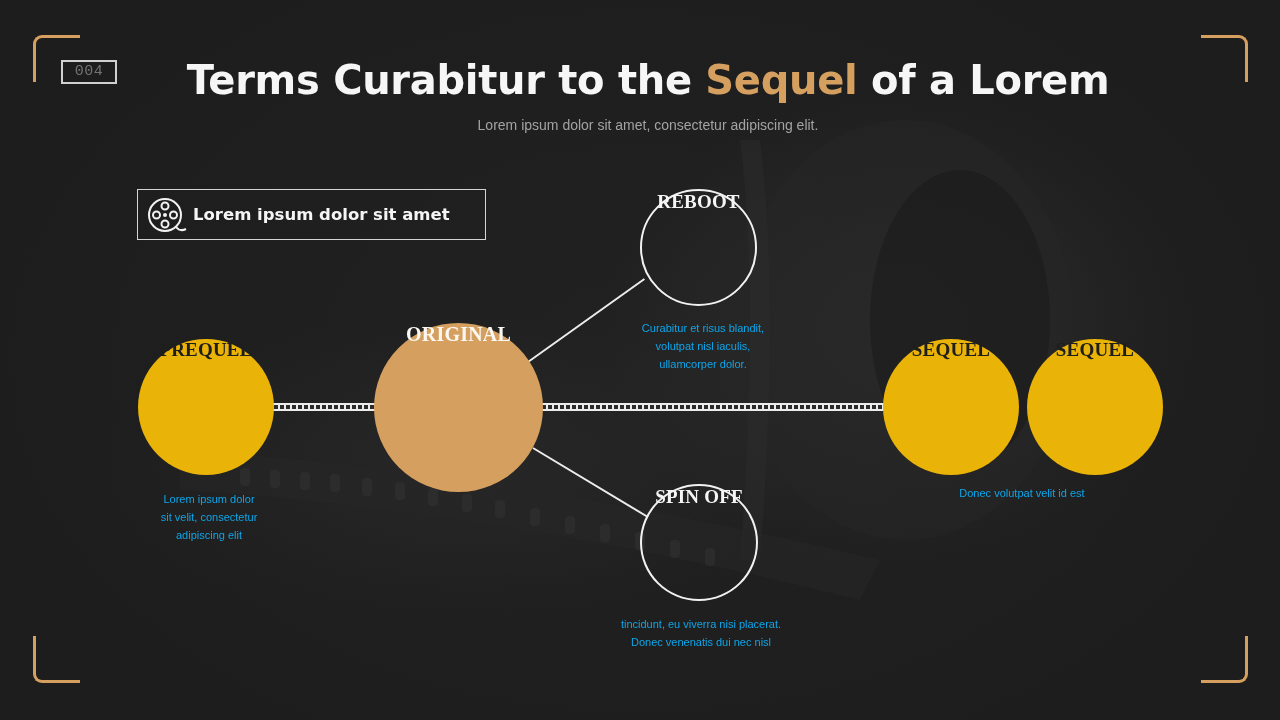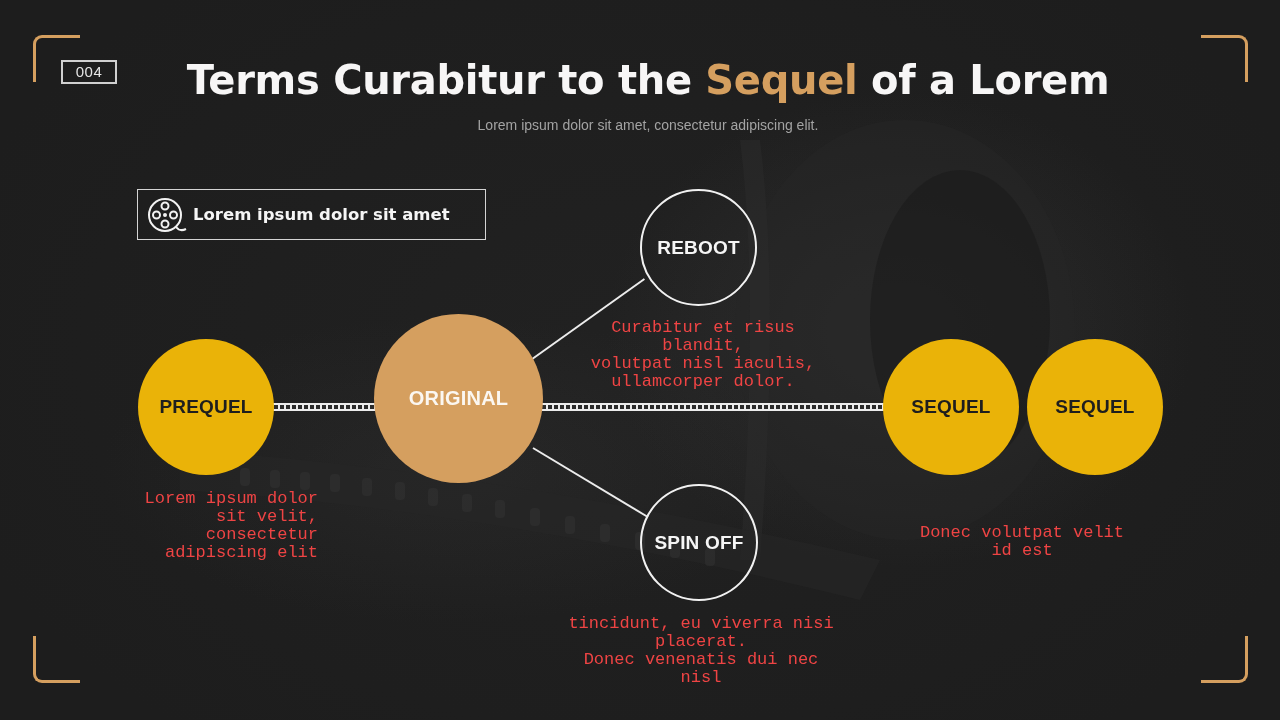--- a/index.html
+++ b/index.html
@@ -25,22 +25,22 @@
     border-color: #d59f5f; border-style: solid; border-width: 0;
   }
   .corner.tl { left: 33px; top: 35px; border-top-width: 3px; border-left-width: 3px; border-top-left-radius: 9px; }
   .corner.tr { left: 1201px; top: 35px; border-top-width: 3px; border-right-width: 3px; border-top-right-radius: 9px; }
   .corner.bl { left: 33px; top: 636px; border-bottom-width: 3px; border-left-width: 3px; border-bottom-left-radius: 9px; }
   .corner.br { left: 1201px; top: 636px; border-bottom-width: 3px; border-right-width: 3px; border-bottom-right-radius: 9px; }
 
   .page-num {
     position: absolute; left: 61px; top: 60px; width: 56px; height: 24px;
     border: 2px solid #d0d0d0;
-    color: #e5e5e5; font-size: 15px; line-height: 20px; text-align: center;
-    font-family: Liberation Sans, sans-serif; letter-spacing: 0.5px;
+    color: #737373; font-size: 15px; line-height: 20px; text-align: center;
+    font-family: Liberation Mono, monospace; letter-spacing: 0.5px;
   }
   .title {
     position: absolute; left: 0; top: 55px; width: 1296px; text-align: center;
     font-family: "DejaVu Sans", sans-serif; font-weight: bold;
     font-size: 40px; line-height: 50px; color: #f7f6f6; letter-spacing: -0.3px;
   }
   .title .accent { color: #d59f5f; }
   .subtitle {
     position: absolute; left: 0; top: 117px; width: 1296px; text-align: center;
     font-family: "Liberation Sans", sans-serif; font-size: 14px; color: #a3a3a3;
@@ -61,32 +61,32 @@
     border-top: 2px solid #ececec; border-bottom: 2px solid #ececec;
     background: repeating-linear-gradient(90deg, #ececec 0 2px, #2b2b2b 2px 6px);
   }
 
   .link-line {
     position: absolute; height: 2px; background: #ececec; transform-origin: 0 50%;
   }
 
   .node {
     position: absolute; border-radius: 50%;
-    display: flex; align-items: center; justify-content: center;
-    font-family: Liberation Sans, sans-serif; font-weight: bold;
+    display: flex; align-items: flex-start; justify-content: center;
+    font-family: Liberation Serif, serif; font-weight: bold;
   }
   .node.solid { background: #eab308; color: #1e1e1e; }
   .node.orig { background: #d59f5f; color: #fbf7f1; }
   .node.ring { border: 2px solid #f1f1f1; color: #f5f5f5; background: transparent; }
   .node span { font-size: 19px; letter-spacing: 0.2px; }
 
   .desc {
     position: absolute; text-align: center;
-    font-family: Liberation Mono, monospace; font-size: 17px; line-height: 18px;
-    color: #ef4444;
+    font-family: Liberation Sans, sans-serif; font-size: 11px; line-height: 18px;
+    color: #0ea5e9;
   }
 </style>
 </head>
 <body>
 
 <div class="bg-vignette"></div>
 
 <svg class="bg-reel" viewBox="0 0 1280 720">
 
   <ellipse cx="905" cy="330" rx="170" ry="210" fill="#262626" opacity="0.55"></ellipse>
@@ -139,52 +139,52 @@
 <div class="strip" style="left:272px; width:104px;"></div>
 <div class="strip" style="left:540px; width:346px;"></div>
 
 <div class="link-line" style="left:528px; top:361px; width:143px; transform: rotate(-35.5deg);"></div>
 <div class="link-line" style="left:533px; top:447px; width:134px; transform: rotate(31deg);"></div>
 
 <div class="node solid" style="left:138px; top:339px; width:136px; height:136px;">
   <span>PREQUEL</span>
 </div>
 
-<div class="node orig" style="left:374px; top:314px; width:169px; height:169px;">
+<div class="node orig" style="left:374px; top:323px; width:169px; height:169px;">
   <span style="font-size:20px;">ORIGINAL</span>
 </div>
 
 <div class="node ring" style="left:640px; top:189px; width:117px; height:117px;">
   <span>REBOOT</span>
 </div>
 
 <div class="node ring" style="left:640px; top:484px; width:118px; height:117px;">
   <span>SPIN OFF</span>
 </div>
 
 <div class="node solid" style="left:883px; top:339px; width:136px; height:136px;">
   <span>SEQUEL</span>
 </div>
 
 <div class="node solid" style="left:1027px; top:339px; width:136px; height:136px;">
   <span>SEQUEL</span>
 </div>
 
-<div class="desc" style="left:118px; top:490px; width:200px;text-align:right;">
+<div class="desc" style="left:109px; top:490px; width:200px;">
   <div>Lorem ipsum dolor</div>
   <div>sit velit, consectetur</div>
   <div>adipiscing elit</div>
 </div>
 
 <div class="desc" style="left:588px; top:319px; width:230px;">
   <div>Curabitur et risus blandit,</div>
   <div>volutpat nisl iaculis,</div>
   <div>ullamcorper dolor.</div>
 </div>
 
 <div class="desc" style="left:568px; top:615px; width:266px;">
   <div>tincidunt, eu viverra nisi placerat.</div>
   <div>Donec venenatis dui nec nisl</div>
 </div>
 
-<div class="desc" style="left:912px; top:484px; width:220px;margin-top:40px;">
+<div class="desc" style="left:912px; top:484px; width:220px;">
   <div>Donec volutpat velit id est</div>
 </div>
 
 </body></html>

